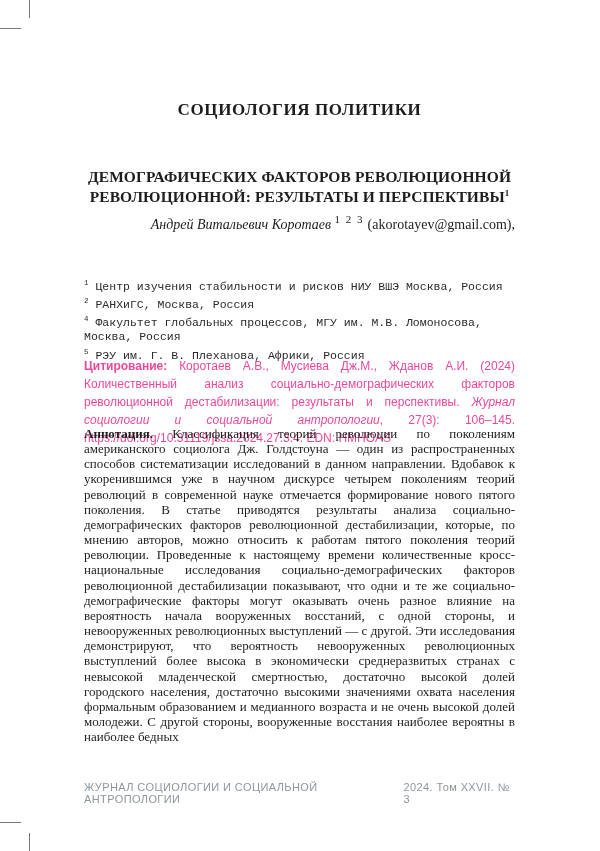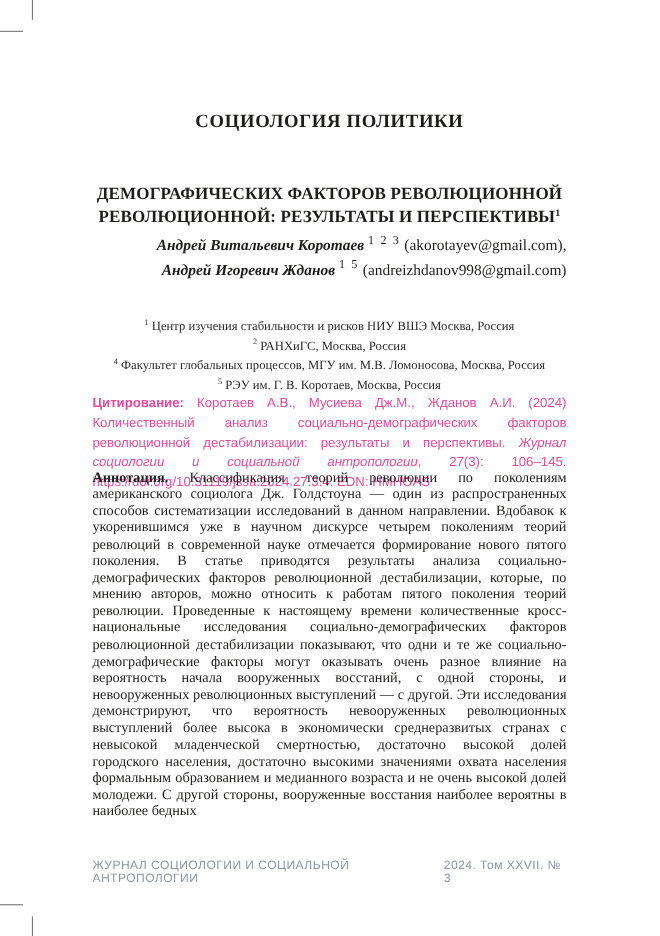--- a/index.html
+++ b/index.html
@@ -23,28 +23,28 @@
     position:absolute; top:150px; left:74px; width:451px;
     text-align:center; font-weight:bold; font-size:15.5px;
     line-height:17.5px; letter-spacing:0.1px;
   }
   .article-title sup { font-size:9px; font-weight:bold; }
 
   .authors {
     position:absolute; top:211px; left:84px; width:431px;
     text-align:right; font-size:14px; line-height:17.2px;
   }
-  .author-name { font-weight:bold; font-style:italic; }
+  .author-name { font-weight:normal; font-style:italic; }
   .authors sup { font-size:11px; letter-spacing:1.5px; }
 
   .affiliations {
     position:absolute; top:276px; left:84px; width:431px;
-    text-align:center;
-    font-family:Liberation Serif, serif;
-    font-size:11.5px; line-height:14.3px; color:#2a2a2a;margin-top:10px;
+    text-align:left;
+    font-family:Liberation Mono, monospace;
+    font-size:11.5px; line-height:14.3px; color:#2a2a2a;
   }
   .affiliations sup { font-size:7.5px; }
 
   .citation {
     position:absolute; top:357px; left:84px; width:431px;
     margin:0; text-align:justify;
     font-family:"Liberation Sans","DejaVu Sans",sans-serif;
     font-size:12px; line-height:18px; color:#ec4899;
   }
   .citation .cit-label { font-weight:bold; }
@@ -95,32 +95,27 @@
     <span>ДЕМОГРАФИЧЕСКИХ ФАКТОРОВ РЕВОЛЮЦИОННОЙ</span><br>
     <span>РЕВОЛЮЦИОННОЙ: РЕЗУЛЬТАТЫ И ПЕРСПЕКТИВЫ</span><sup>1</sup>
   </h1>
 
   <div class="authors">
     <div>
       <span class="author-name">Андрей Витальевич Коротаев</span>
       <sup>1 2 3</sup>
       <span>(akorotayev@gmail.com),</span>
     </div>
-    <div>
-      <span class="author-name">Андрей Игоревич Жданов</span>
-      <sup>1 5</sup>
-      <span>(andreizhdanov998@gmail.com)</span>
-    </div>
   </div>
 
   <div class="affiliations">
     <div><sup>1</sup> <span>Центр изучения стабильности и рисков НИУ ВШЭ Москва, Россия</span></div>
     <div><sup>2</sup> <span>РАНХиГС, Москва, Россия</span></div>
     <div><sup>4</sup> <span>Факультет глобальных процессов, МГУ им. М.В. Ломоносова, Москва, Россия</span></div>
-    <div><sup>5</sup> <span>РЭУ им. Г. В. Коротаев, Москва, Россия</span></div>
+    <div><sup>5</sup> <span>РЭУ им. Г. В. Плеханова, Африки, Россия</span></div>
   </div>
 
   <p class="citation">
     <span class="cit-label">Цитирование:</span>
     <span>Коротаев А.В., Мусиева Дж.М., Жданов А.И. (2024) Количественный анализ социально-демографических факторов революционной дестабилизации: результаты и перспективы.</span>
     <span class="cit-journal">Журнал социологии и социальной антропологии</span><span>, 27(3): 106–145. https://doi.org/10.31119/jssa.2024.27.3.4. EDN: HMHOAS</span>
   </p>
 
   <p class="abstract">
     <span class="abs-label">Аннотация.</span>

